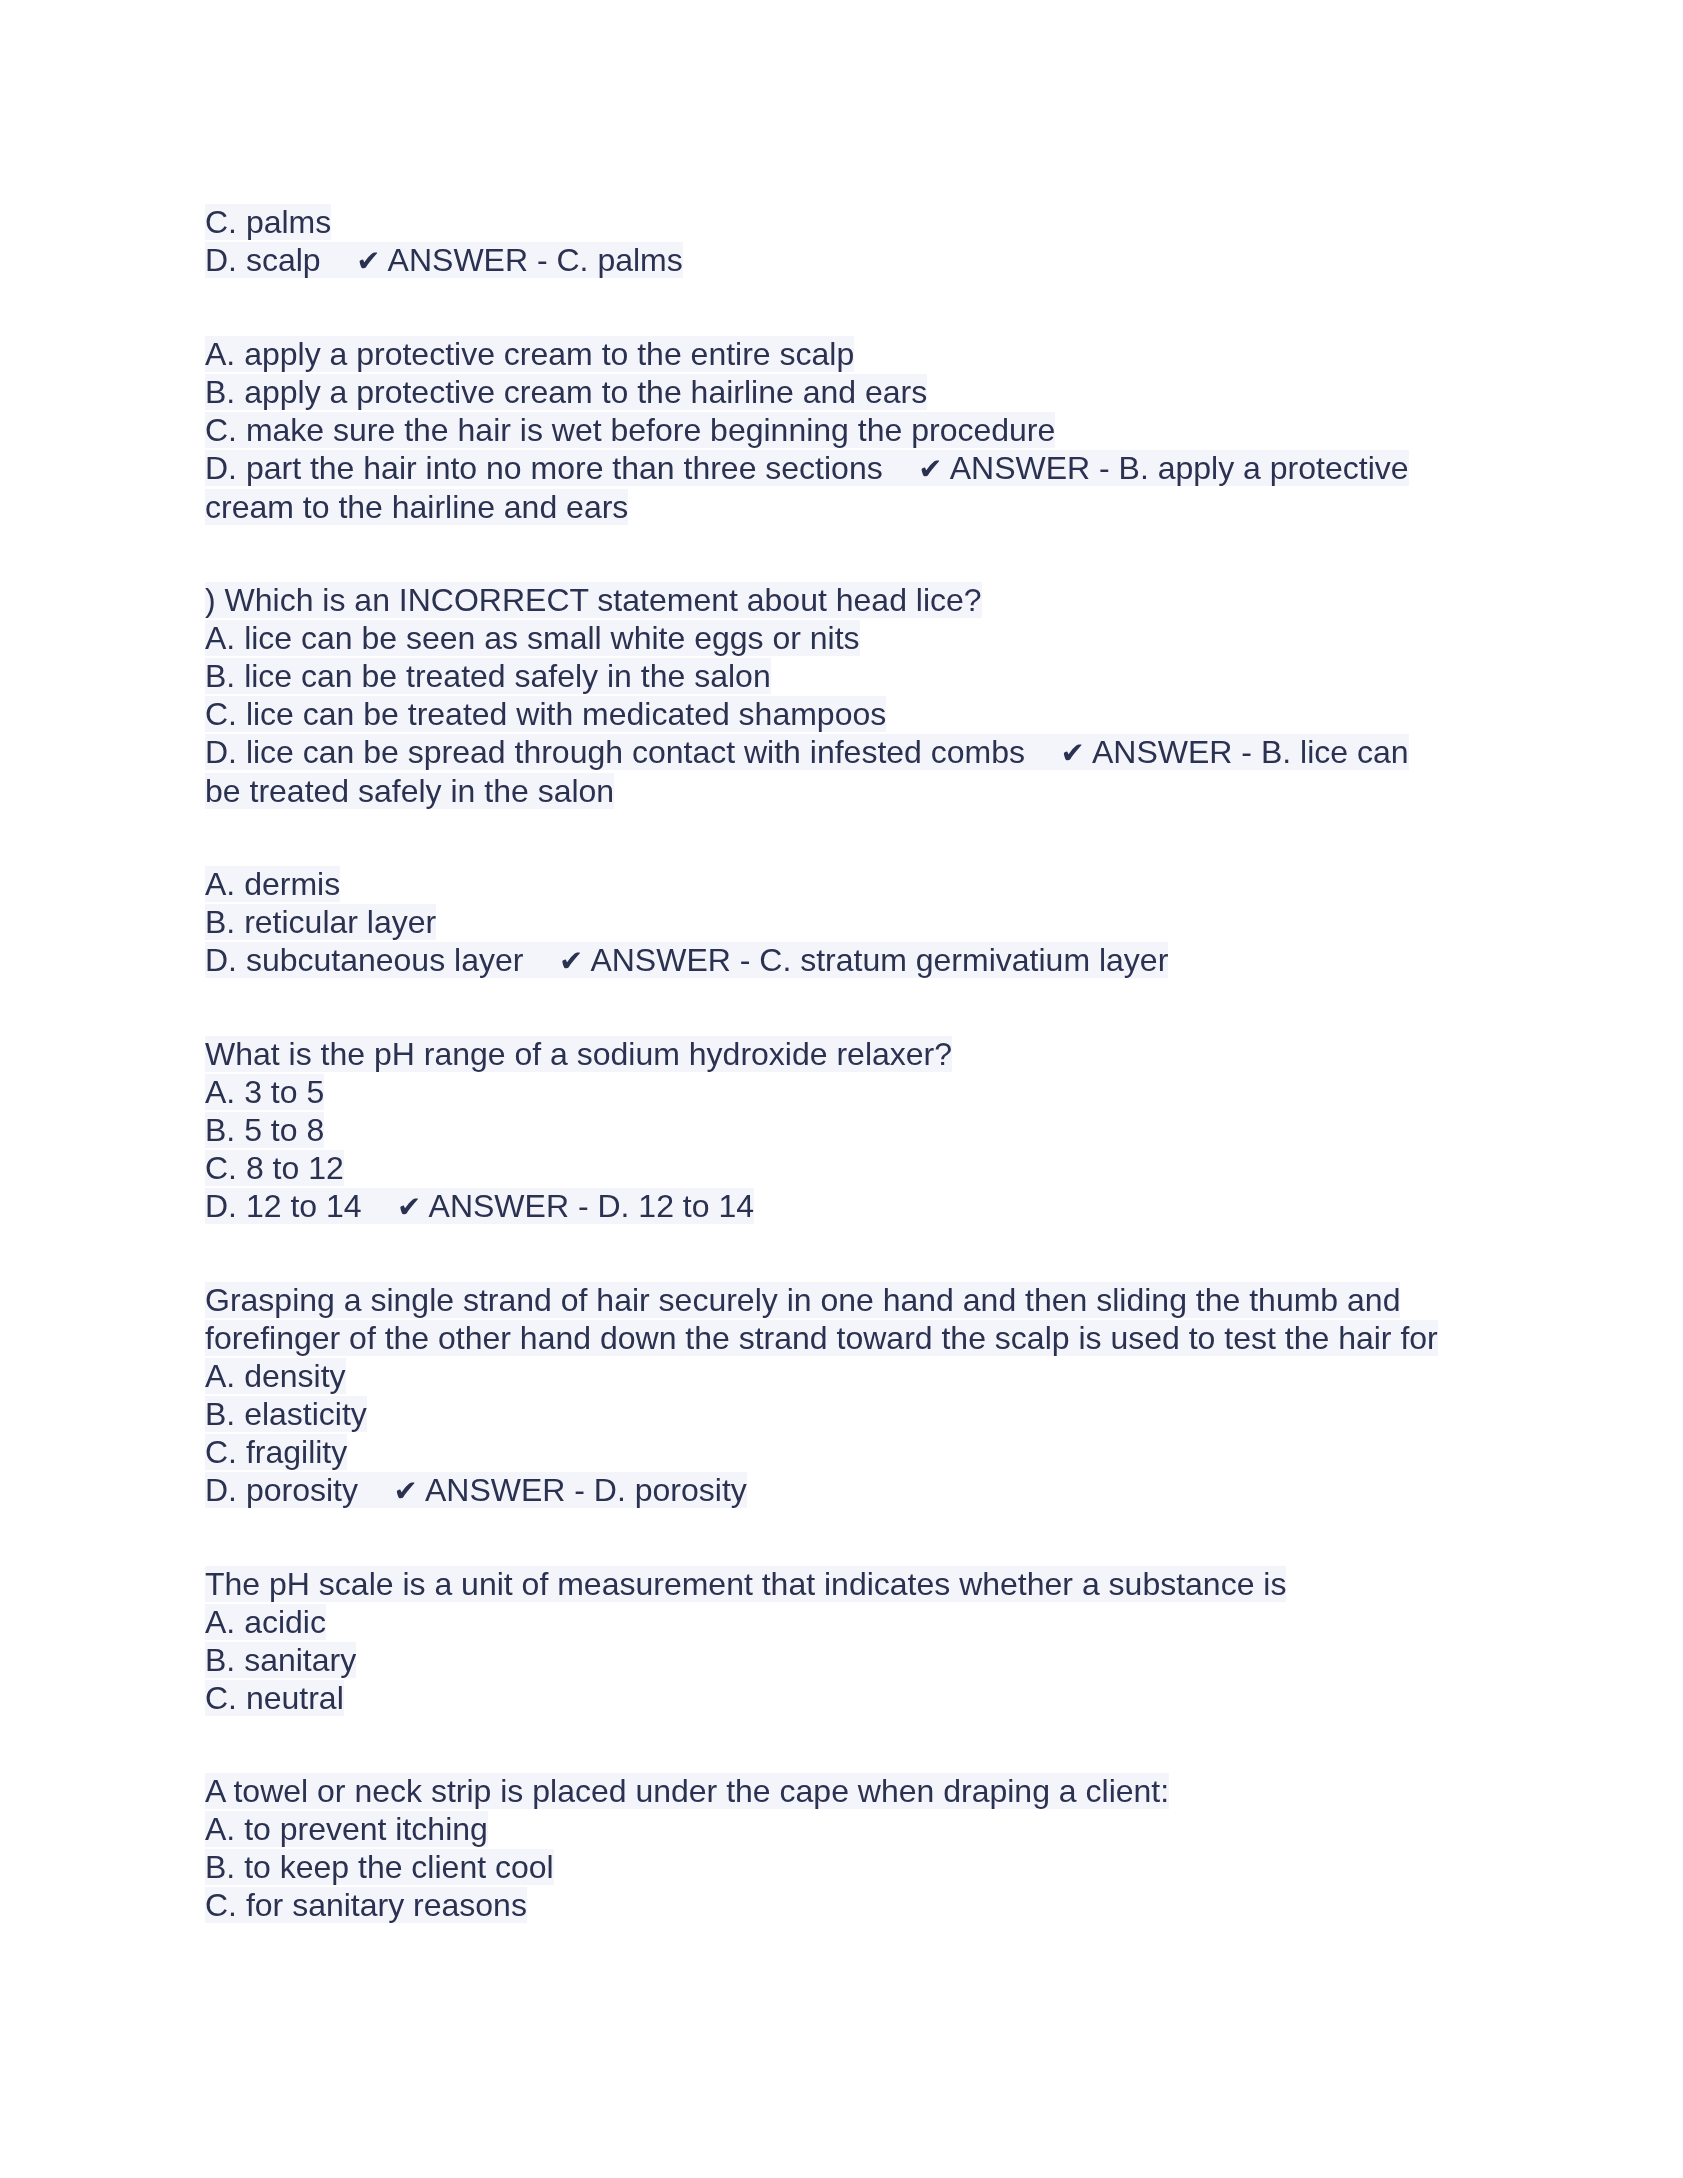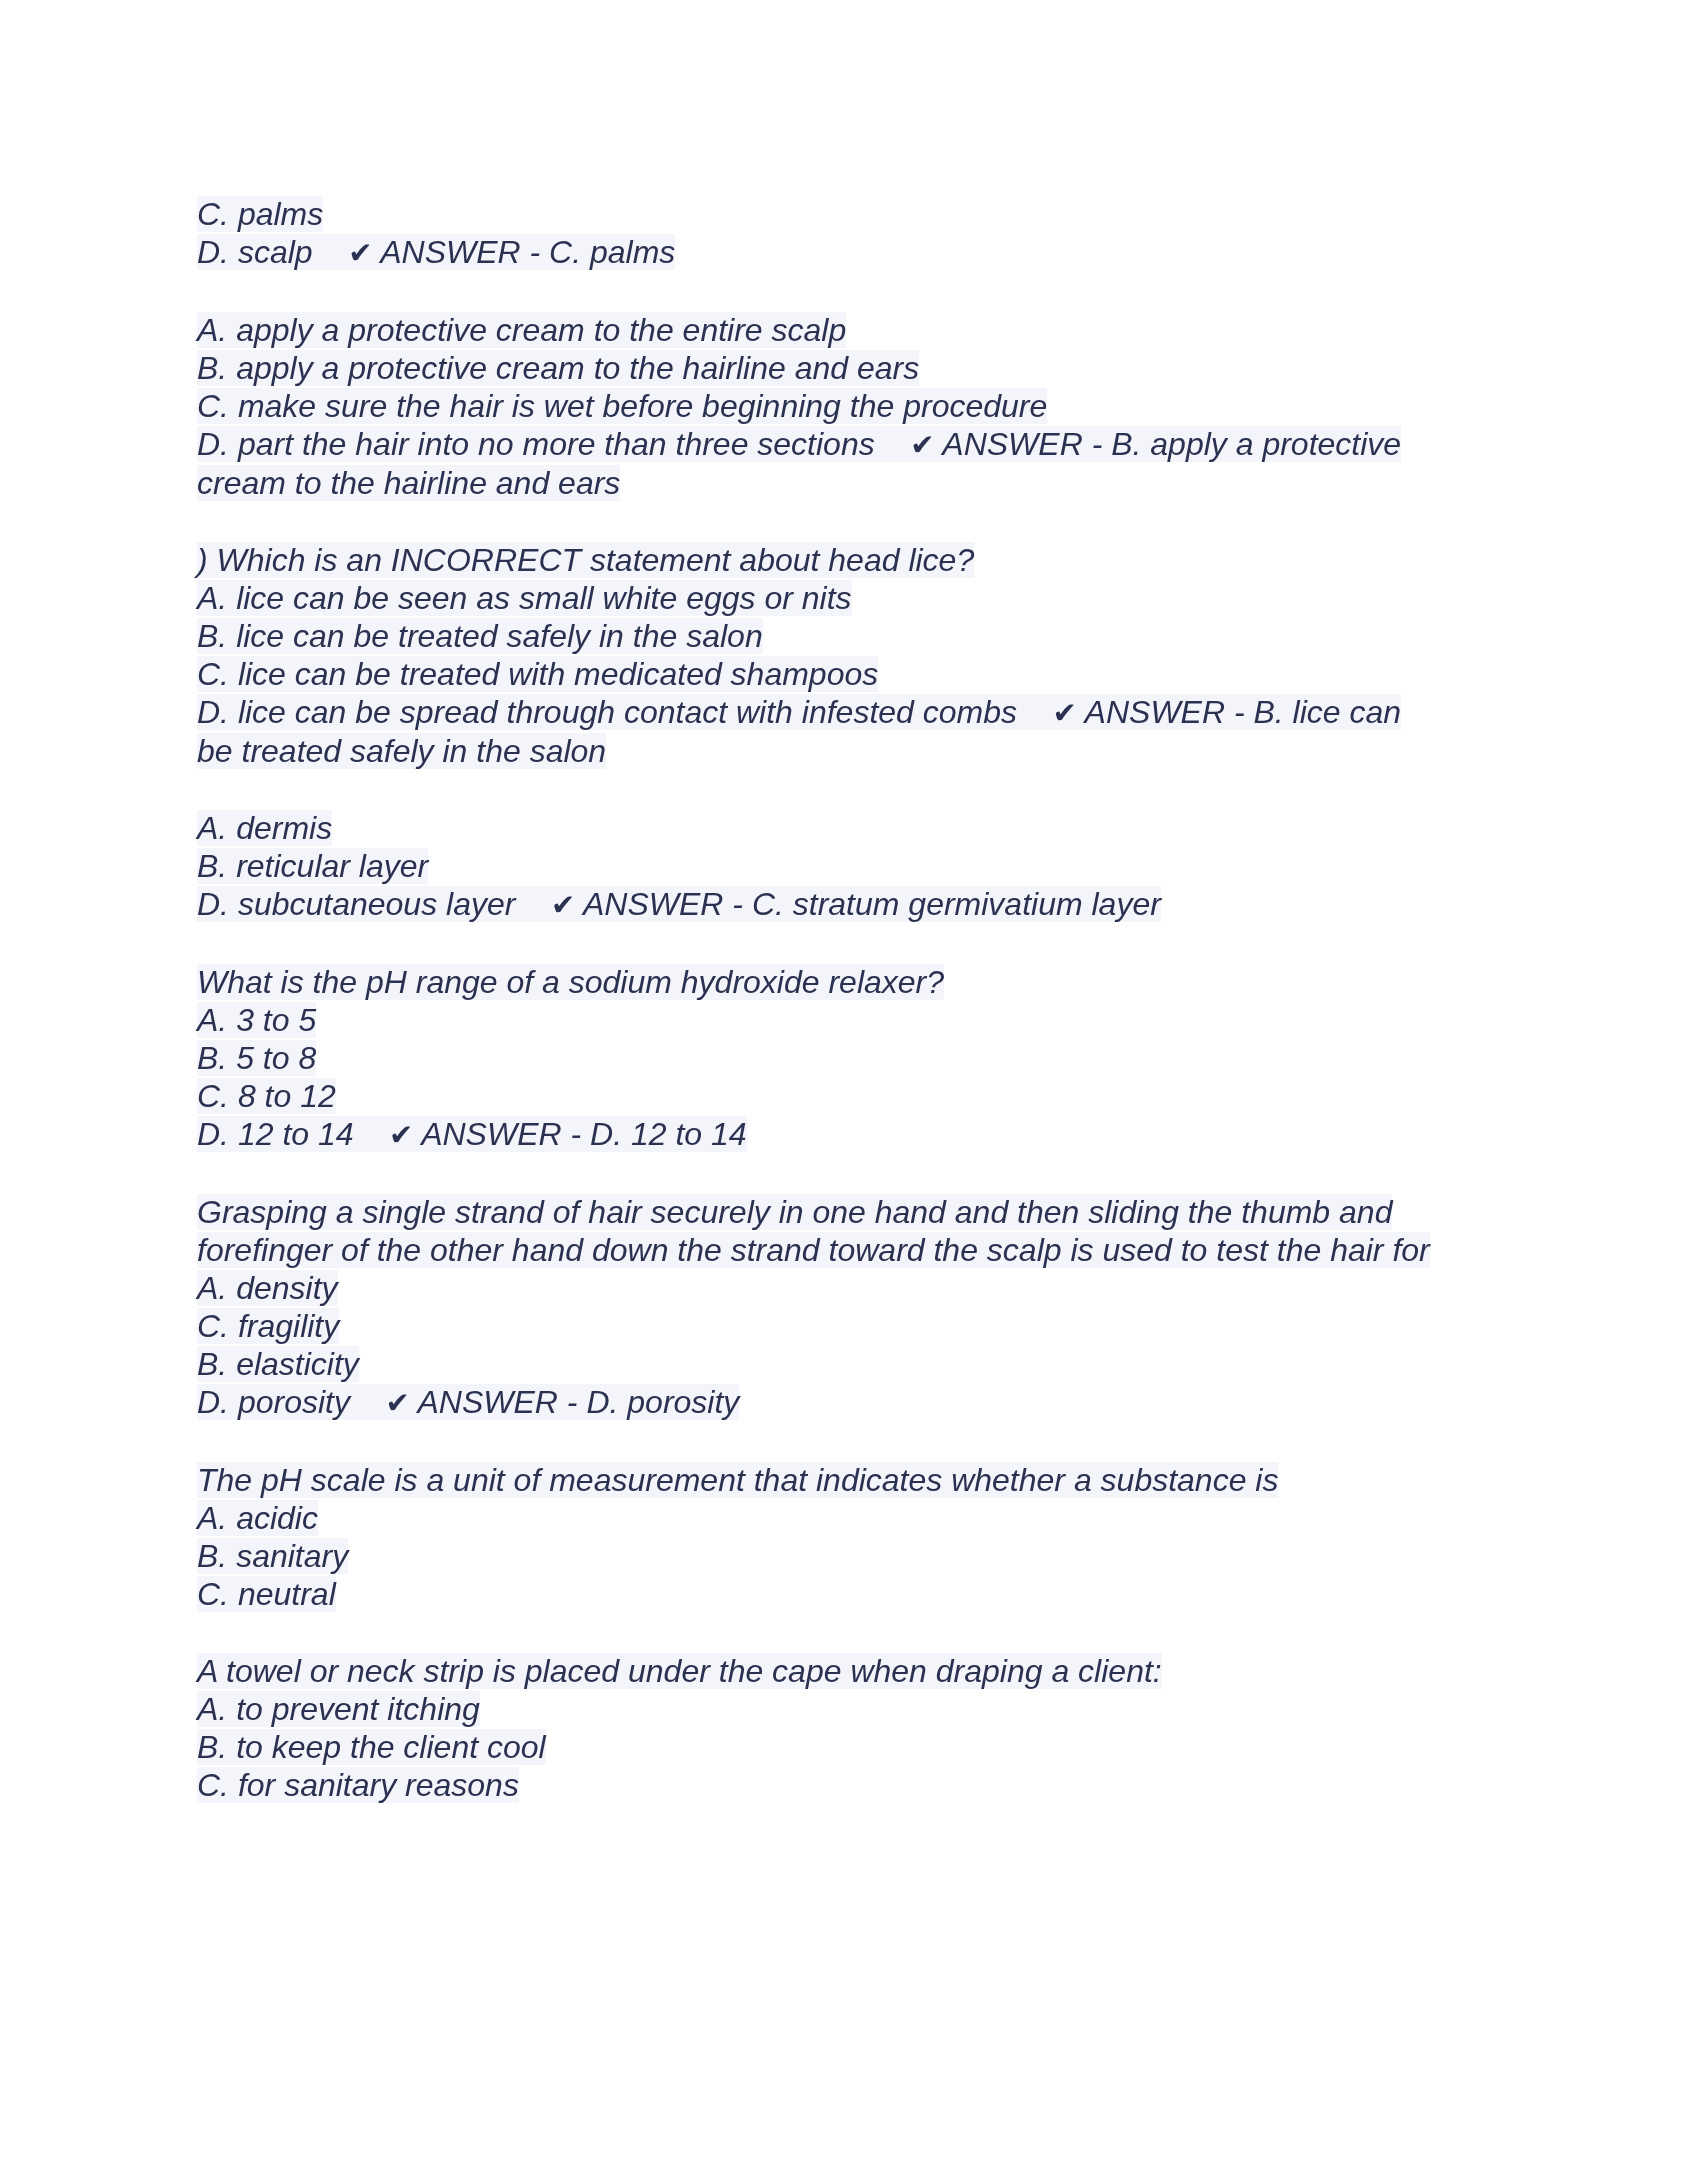--- a/index.html
+++ b/index.html
@@ -6,21 +6,21 @@
   body { width: 1683px; height: 2178px; position: relative; overflow: hidden; }
   .page {
     position: absolute; left: 197px; top: 195px; width: 1287px;
     font-family: "Liberation Sans", sans-serif;
     font-size: 32px; line-height: 38px; color: #2b3150;
   }
   .line { display: block; }
   .hl { background: #f4f5fa; white-space: pre; }
   .gap { height: 39px; }
   .check { font-family: "DejaVu Sans", sans-serif; font-size: 29px; }
-  .qblock { margin: 0; font-style: italic; }
+  .qblock { margin: 8px; }
 </style>
 </head>
 <body>
 
 <div class="page">
 
   <div class="qblock">
     <span class="line"><span class="hl">C. palms</span></span>
     <span class="line"><span class="hl"><span>D. scalp</span>    <span class="check">✔</span> <span>ANSWER - C. palms</span></span></span>
   </div>
@@ -58,22 +58,22 @@
     <span class="line"><span class="hl">B. 5 to 8</span></span>
     <span class="line"><span class="hl">C. 8 to 12</span></span>
     <span class="line"><span class="hl"><span>D. 12 to 14</span>    <span class="check">✔</span> <span>ANSWER - D. 12 to 14</span></span></span>
   </div>
   <div class="gap"></div>
 
   <div class="qblock">
     <span class="line"><span class="hl">Grasping a single strand of hair securely in one hand and then sliding the thumb and</span></span>
     <span class="line"><span class="hl">forefinger of the other hand down the strand toward the scalp is used to test the hair for</span></span>
     <span class="line"><span class="hl">A. density</span></span>
+    <span class="line"><span class="hl">B. elasticity</span></span>
     <span class="line"><span class="hl">C. fragility</span></span>
-    <span class="line"><span class="hl">B. elasticity</span></span>
     <span class="line"><span class="hl"><span>D. porosity</span>    <span class="check">✔</span> <span>ANSWER - D. porosity</span></span></span>
   </div>
   <div class="gap"></div>
 
   <div class="qblock">
     <span class="line"><span class="hl">The pH scale is a unit of measurement that indicates whether a substance is</span></span>
     <span class="line"><span class="hl">A. acidic</span></span>
     <span class="line"><span class="hl">B. sanitary</span></span>
     <span class="line"><span class="hl">C. neutral</span></span>
   </div>

